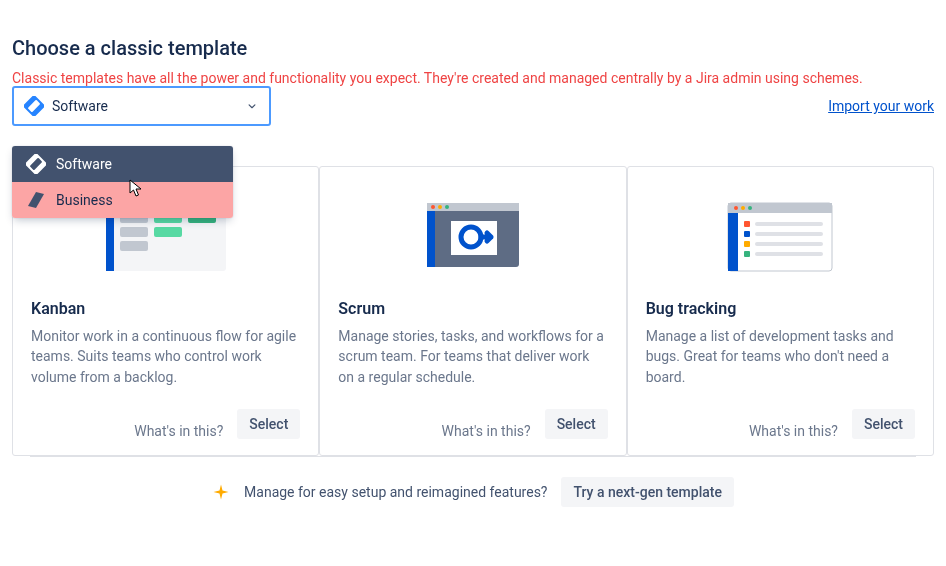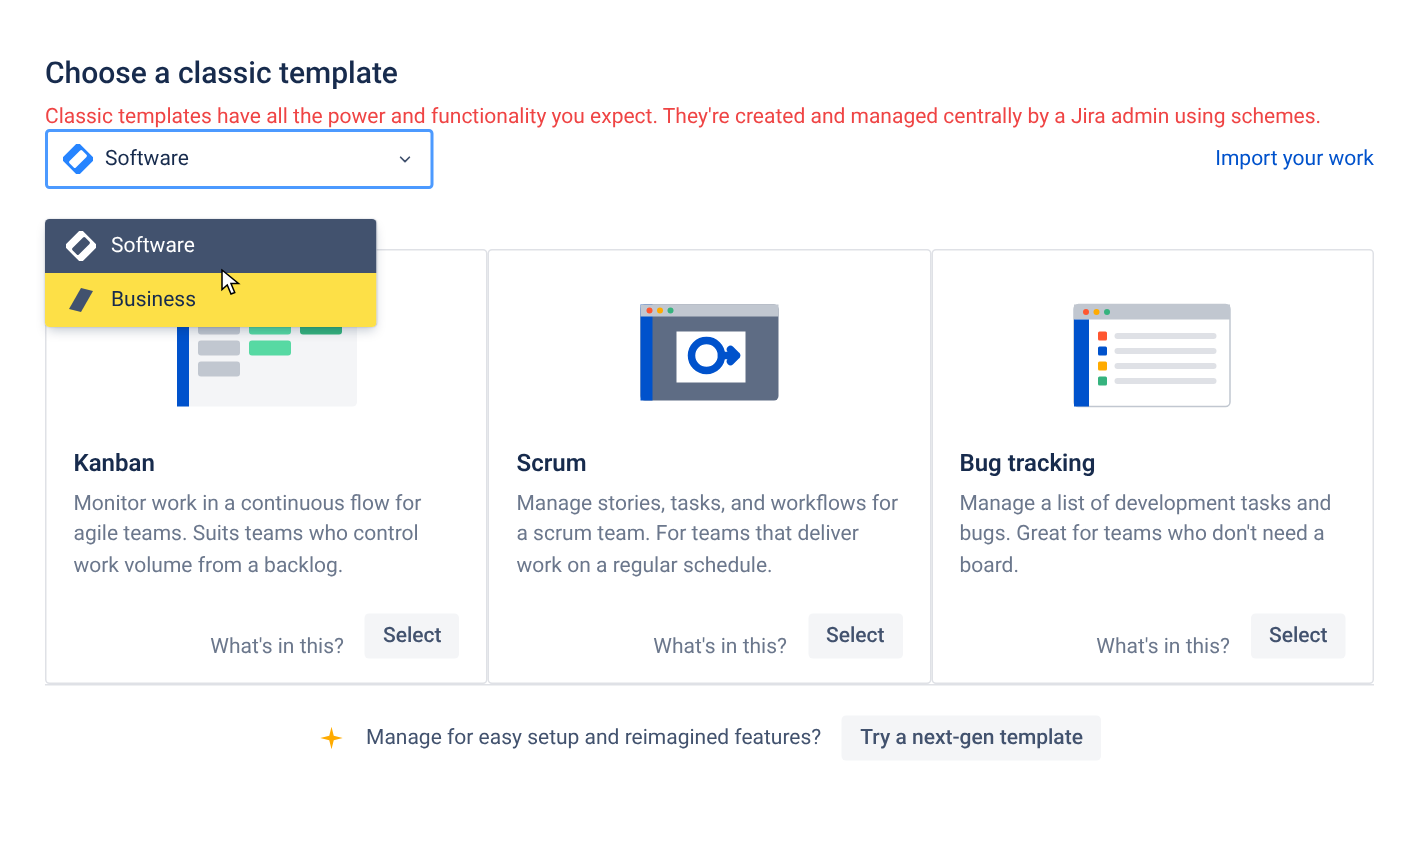--- a/index.html
+++ b/index.html
@@ -4,21 +4,21 @@
   <style>
     * { margin: 0; padding: 0; box-sizing: border-box; }
     body {
       font-family: -apple-system, BlinkMacSystemFont, "Segoe UI", Roboto, Helvetica, Arial, sans-serif;
       background: #ffffff;
       color: #172B4D;
       font-size: 14px;
       width: 946px;
       height: 566px;
     }
-    .container { padding: 36px 30px 0; }
+    .container { padding: 36px 12px 0; }
     .page-title {
       font-size: 20px;
       font-weight: 500;
       color: #172B4D;
       margin-bottom: 10px;
     }
     .page-desc {
       color: #ef4444;
     }
     .top-row {
@@ -53,28 +53,28 @@
       z-index: 10;
     }
     .dropdown-item {
       display: flex;
       align-items: center;
       height: 36px;
       padding: 0 14px;
       cursor: pointer;
     }
     .dropdown-item.selected { background: #42526E; color: #fff; }
-    .dropdown-item.hover { background: #fde047; }
+    .dropdown-item.hover { background: #fca5a5; }
     .dropdown-item .icon-slot { width: 20px; height: 20px; margin-right: 10px; }
     .cursor-pointer {
       position: absolute;
       top: 93px; left: 117px;
       z-index: 20; pointer-events: none;
     }
-    .import-link { color: #0052CC; cursor: pointer; }
+    .import-link { color: #0052CC; cursor: pointer; text-decoration: underline; }
     .cards {
       margin-top: 40px;
       display: grid;
       grid-template-columns: repeat(3, 1fr);
     }
     .card {
       border: 1px solid #DFE1E6;
       border-radius: 3px;
       padding: 24px 18px 16px;
       display: flex;

